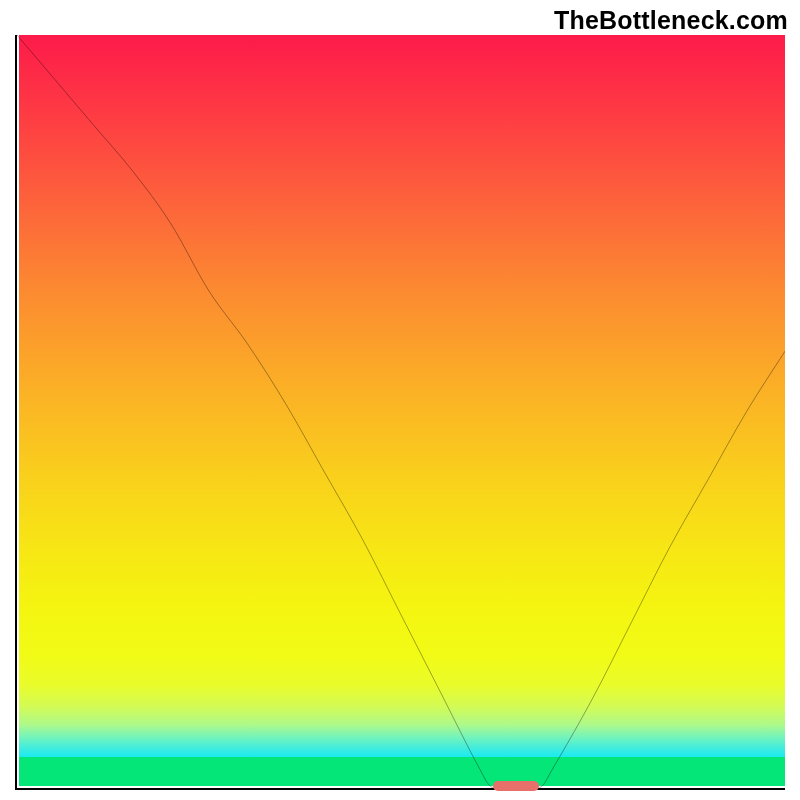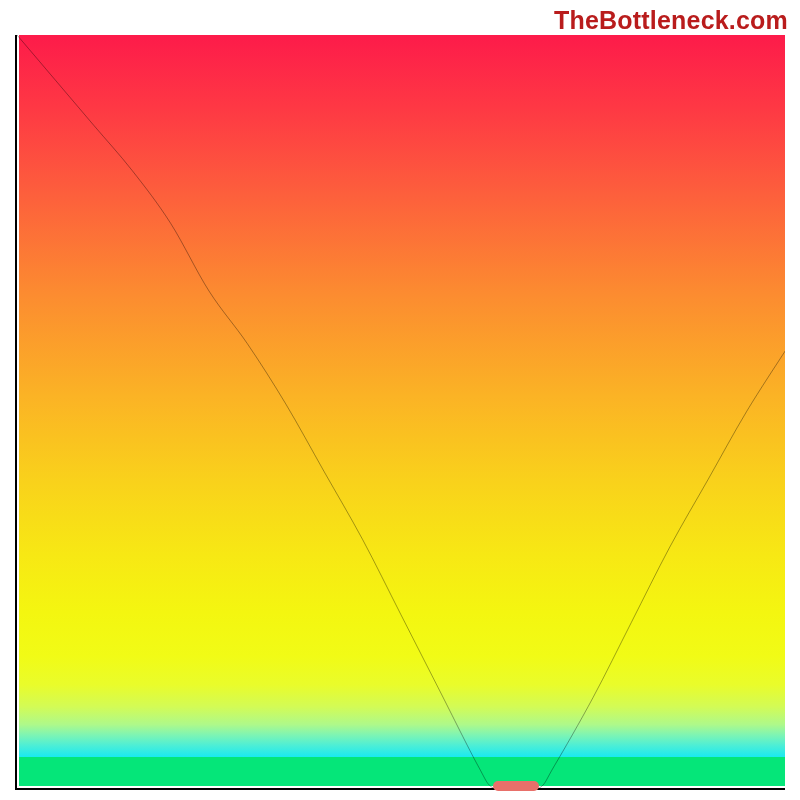--- a/index.html
+++ b/index.html
@@ -14,21 +14,21 @@
     position: relative;
     width: 800px;
     height: 800px;
     background: #ffffff;
   }
   .watermark {
     position: absolute;
     top: 6px;
     right: 12px;
     font-size: 25px;
-    color: #b91c1c;
+    color: #000000;
     font-weight: 600;
     letter-spacing: 0.2px;
     z-index: 3;
     user-select: none;
   }
   .plot-area {
     position: absolute;
     left: 15px;
     top: 35px;
     width: 770px;

